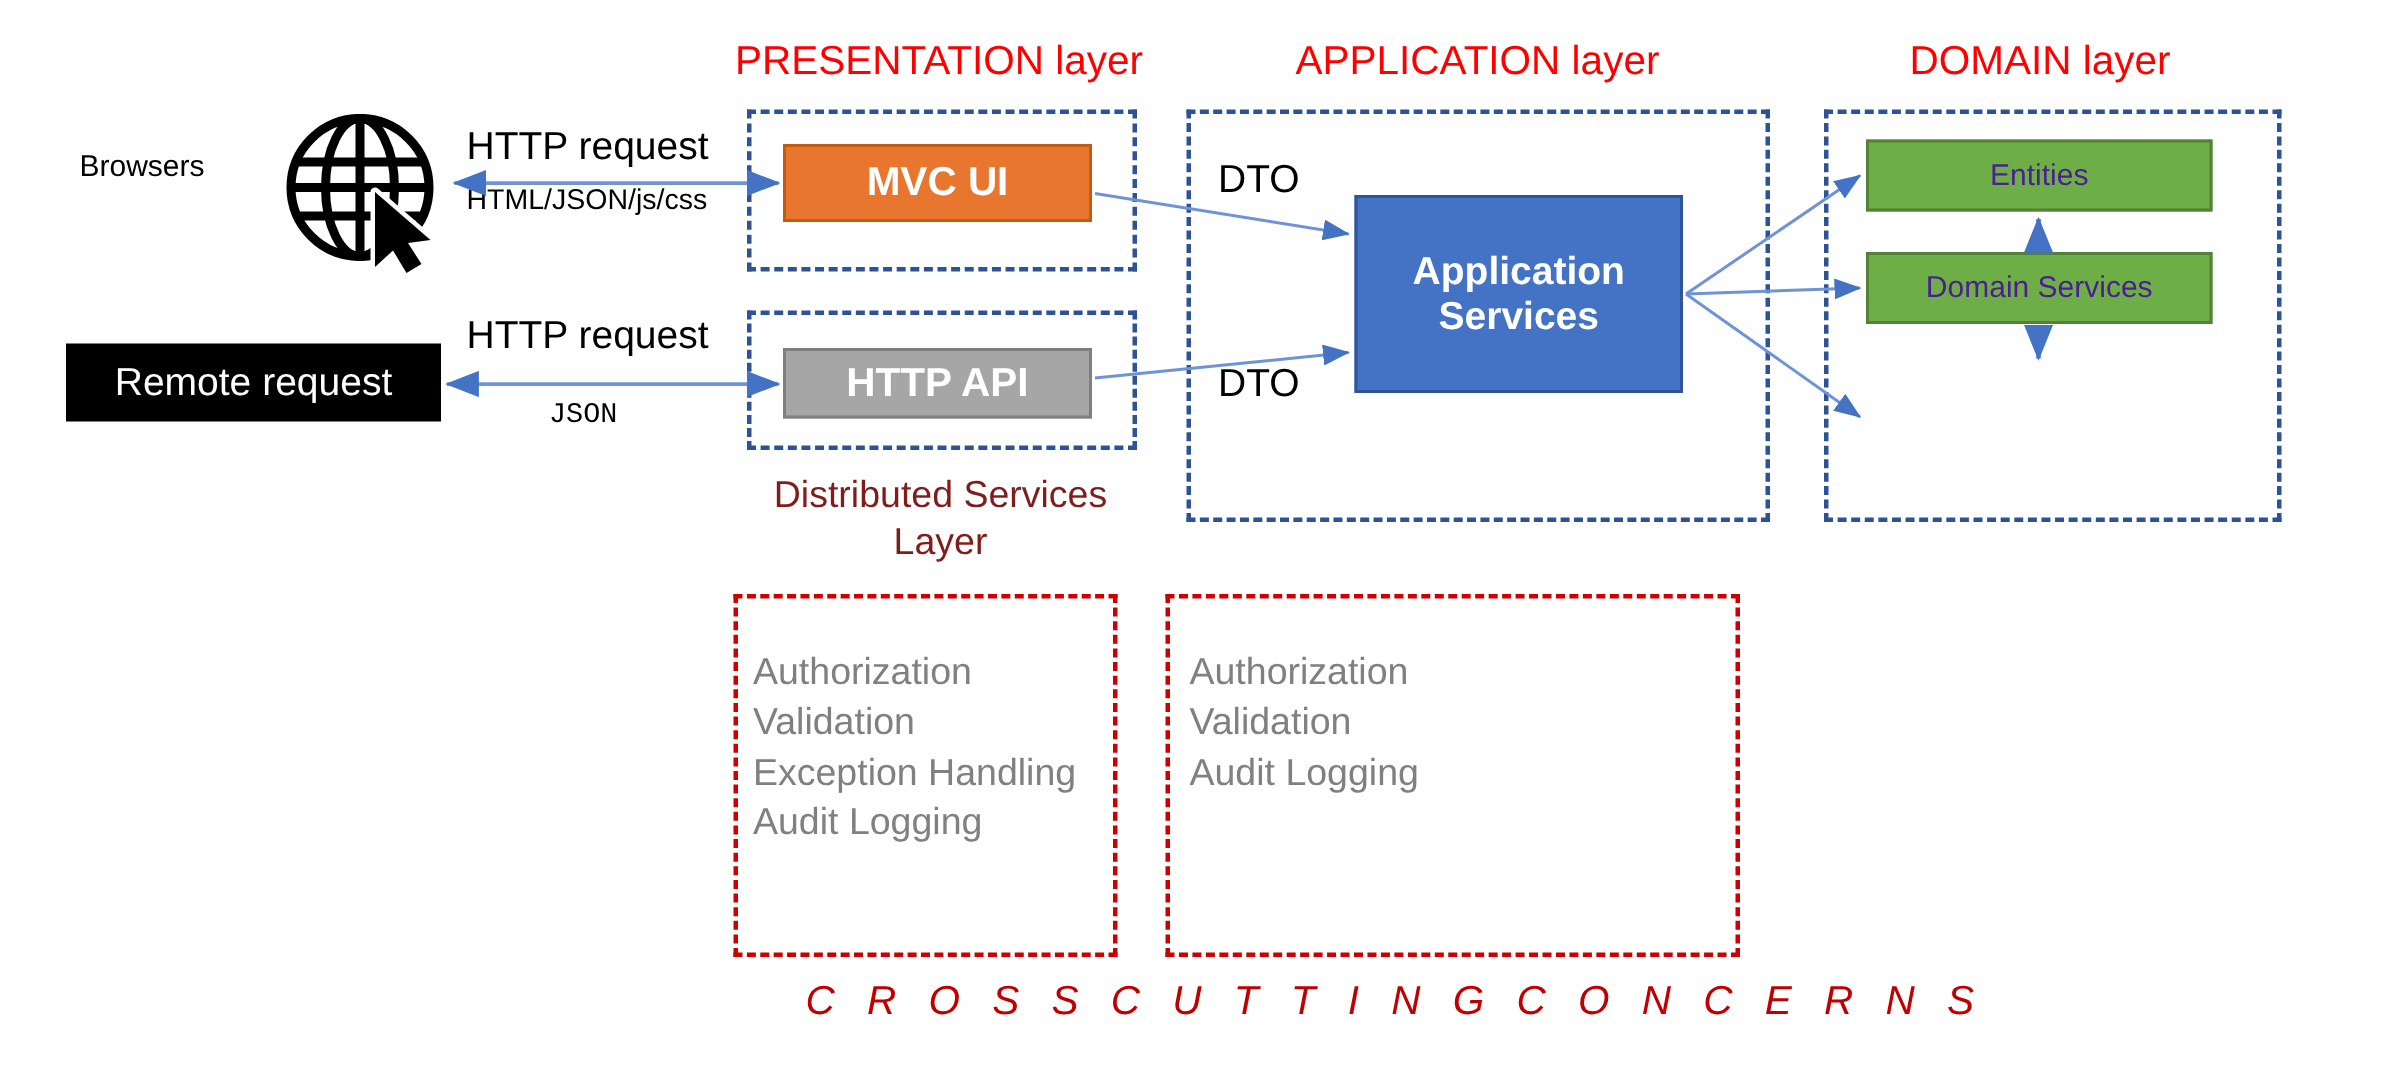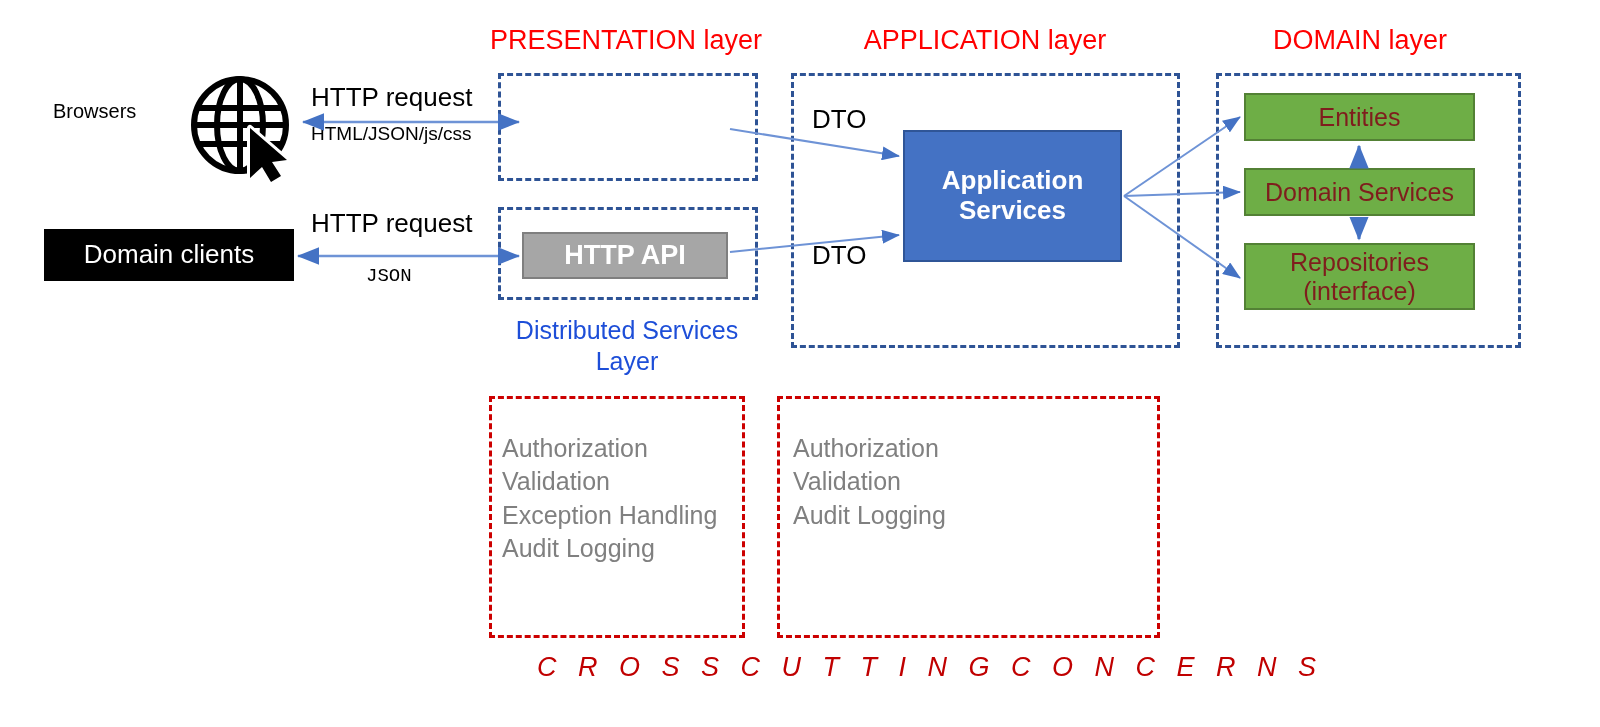--- a/index.html
+++ b/index.html
@@ -22,21 +22,21 @@
   
   .layer-title {
     color: #FF0000;
     font-size: 27px;
     font-family: "Liberation Sans", sans-serif;
     text-align: center;
     white-space: nowrap;
     line-height: 1.15;
   }
   .dsl-title {
-    color: #1d4ed8;
+    color: #7f1d1d;
     font-size: 25px;
     text-align: center;
     line-height: 1.25;
     font-family: "Liberation Sans", sans-serif;
   }
 
   
   .dashed-blue {
     border: 3px dashed #2E5395;
     box-sizing: border-box;
@@ -75,22 +75,22 @@
     background: #4472C4;
     border: 2px solid #2F5597;
     color: #ffffff;
     font-weight: bold;
     font-size: 26px;
     justify-content: flex-end;
   }
   .node-green {
     background: #6EAE46;
     border: 2px solid #538135;
-    color: #7f1d1d;
-    font-size: 25px;
+    color: #4c1d95;
+    font-size: 20px;
     font-weight: normal;
   }
   .node-black {
     background: #000000;
     color: #ffffff;
     font-size: 26px;
   }
 
   
   .lbl {
@@ -164,51 +164,46 @@
         <line x1="52" y1="9" x2="52" y2="101"></line>
         <line x1="8" y1="38" x2="96" y2="38"></line>
         <line x1="6" y1="55" x2="98" y2="55"></line>
         <line x1="8" y1="74" x2="96" y2="74"></line>
       </g>
       <path d="M62 58 L62 108 L74 97 L83 112 L93 106 L84 92 L99 90 Z" fill="#000000" stroke="#ffffff" stroke-width="6" stroke-linejoin="round"></path>
       <path d="M62 58 L62 108 L74 97 L83 112 L93 106 L84 92 L99 90 Z" fill="#000000"></path>
     </svg>
   </div>
 
-  <div class="abs node node-black" style="left:44px; top:229px; width:250px; height:52px;">Domain clients</div>
+  <div class="abs node node-black" style="left:44px; top:229px; width:250px; height:52px;">Remote request</div>
 
   <div class="abs lbl" style="left:311px; top:82px;">HTTP request</div>
 
   <div class="abs lbl-small" style="left:311px; top:123px;">HTML/JSON/js/css</div>
 
   <div class="abs lbl" style="left:311px; top:208px;">HTTP request</div>
 
   <div class="abs lbl-small" style="left:366px; top:265px;font-family:Liberation Mono, monospace;">JSON</div>
 
   <div class="abs lbl" style="left:812px; top:104px;">DTO</div>
 
   <div class="abs lbl" style="left:812px; top:240px;">DTO</div>
 
+  <div class="abs node node-mvc" style="left:522px; top:96px; width:206px; height:52px;">MVC UI</div>
 
   <div class="abs node node-api" style="left:522px; top:232px; width:206px; height:47px;">HTTP API</div>
 
   <div class="abs node node-appsvc" style="left:903px; top:130px; width:219px; height:132px;">
     <span>Application Services</span>
   </div>
 
   <div class="abs node node-green" style="left:1244px; top:93px; width:231px; height:48px;">Entities</div>
 
   <div class="abs node node-green" style="left:1244px; top:168px; width:231px; height:48px;">Domain Services</div>
 
-  <div class="abs node node-green" style="left:1244px; top:243px; width:231px; height:67px;">
-    <div>
-      <div>Repositories</div>
-      <div>(interface)</div>
-    </div>
-  </div>
 
   <div class="abs dsl-title" style="left:486px; top:315px; width:282px;">Distributed Services Layer</div>
 
   <div class="abs dashed-red" style="left:489px; top:396px; width:256px; height:242px;"></div>
 
   <div class="abs cc-list" style="left:502px; top:432px;">
     <div>Authorization</div>
     <div>Validation</div>
     <div>Exception Handling</div>
     <div>Audit Logging</div>

